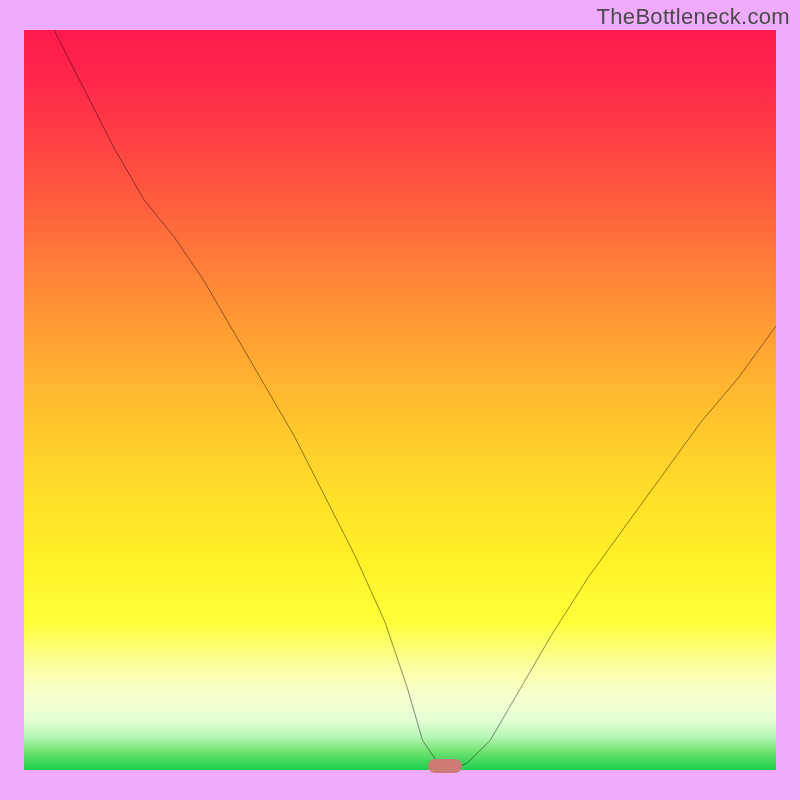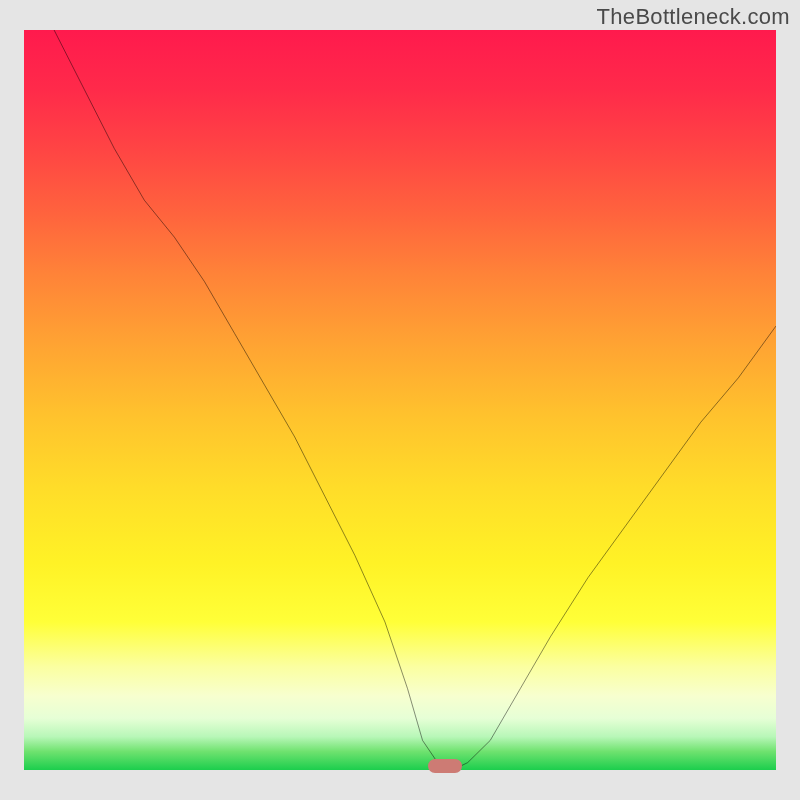--- a/index.html
+++ b/index.html
@@ -8,21 +8,21 @@
     width: 800px;
     height: 800px;
     overflow: hidden;
     background: #000;
     font-family: Arial, Helvetica, sans-serif;
   }
   .frame {
     position: relative;
     width: 800px;
     height: 800px;
-    background: #e5e5e5;
+    background: #f0abfc;
   }
   .watermark {
     position: absolute;
     top: 4px;
     right: 10px;
     color: #4a4a4a;
     font-size: 22px;
     font-weight: 400;
     letter-spacing: 0.3px;
     z-index: 10;

